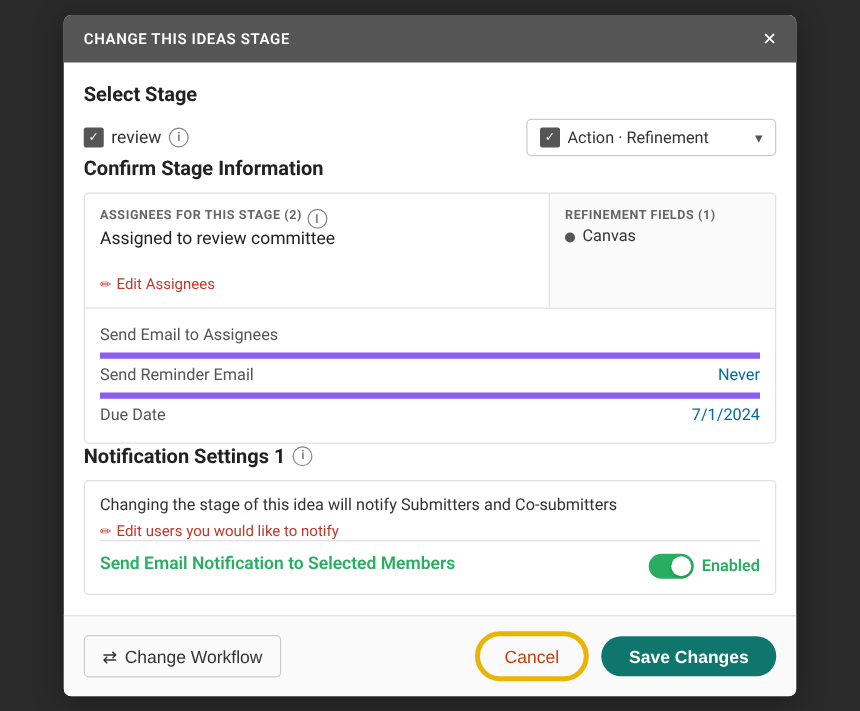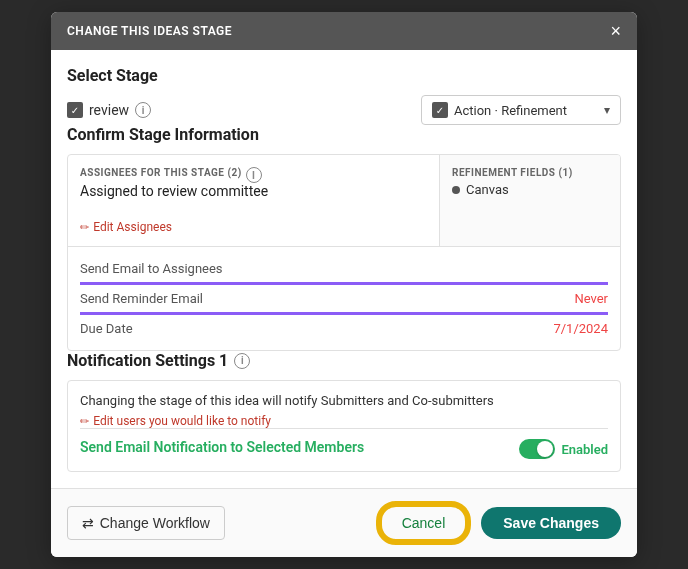--- a/index.html
+++ b/index.html
@@ -177,30 +177,30 @@
     .info-rows {
       padding: 8px 12px;
     }
     .info-row {
       display: flex;
       justify-content: space-between;
       align-items: center;
       padding: 6px 0;
       font-size: 13px;
       color: #444;
-      border-bottom: 3px solid #8b5cf6;
+      border-bottom: 5px solid #8b5cf6;
     }
     .info-row:last-child {
       border-bottom: none;
     }
     .info-row-label {
       color: #555;
     }
     .info-row-value {
-      color: #ef4444;
+      color: #0369a1;
       font-size: 13px;
     }
     .toggle-container {
       display: flex;
       align-items: center;
       gap: 6px;
     }
     .toggle {
       width: 36px;
       height: 20px;
@@ -294,25 +294,25 @@
     .workflow-icon {
       font-size: 14px;
     }
     .footer-right {
       display: flex;
       align-items: center;
       gap: 10px;
     }
     .cancel-btn {
       background: none;
-      border: 6px solid #eab308;
+      border: 4px solid #eab308;
       border-radius: 20px;
       padding: 8px 20px;
       font-size: 14px;
-      color: #15803d;
+      color: #c2410c;
       cursor: pointer;
     }
     .save-btn {
       background: #0f766e;
       color: #fff;
       border: none;
       border-radius: 20px;
       padding: 8px 22px;
       font-size: 14px;
       font-weight: 600;

